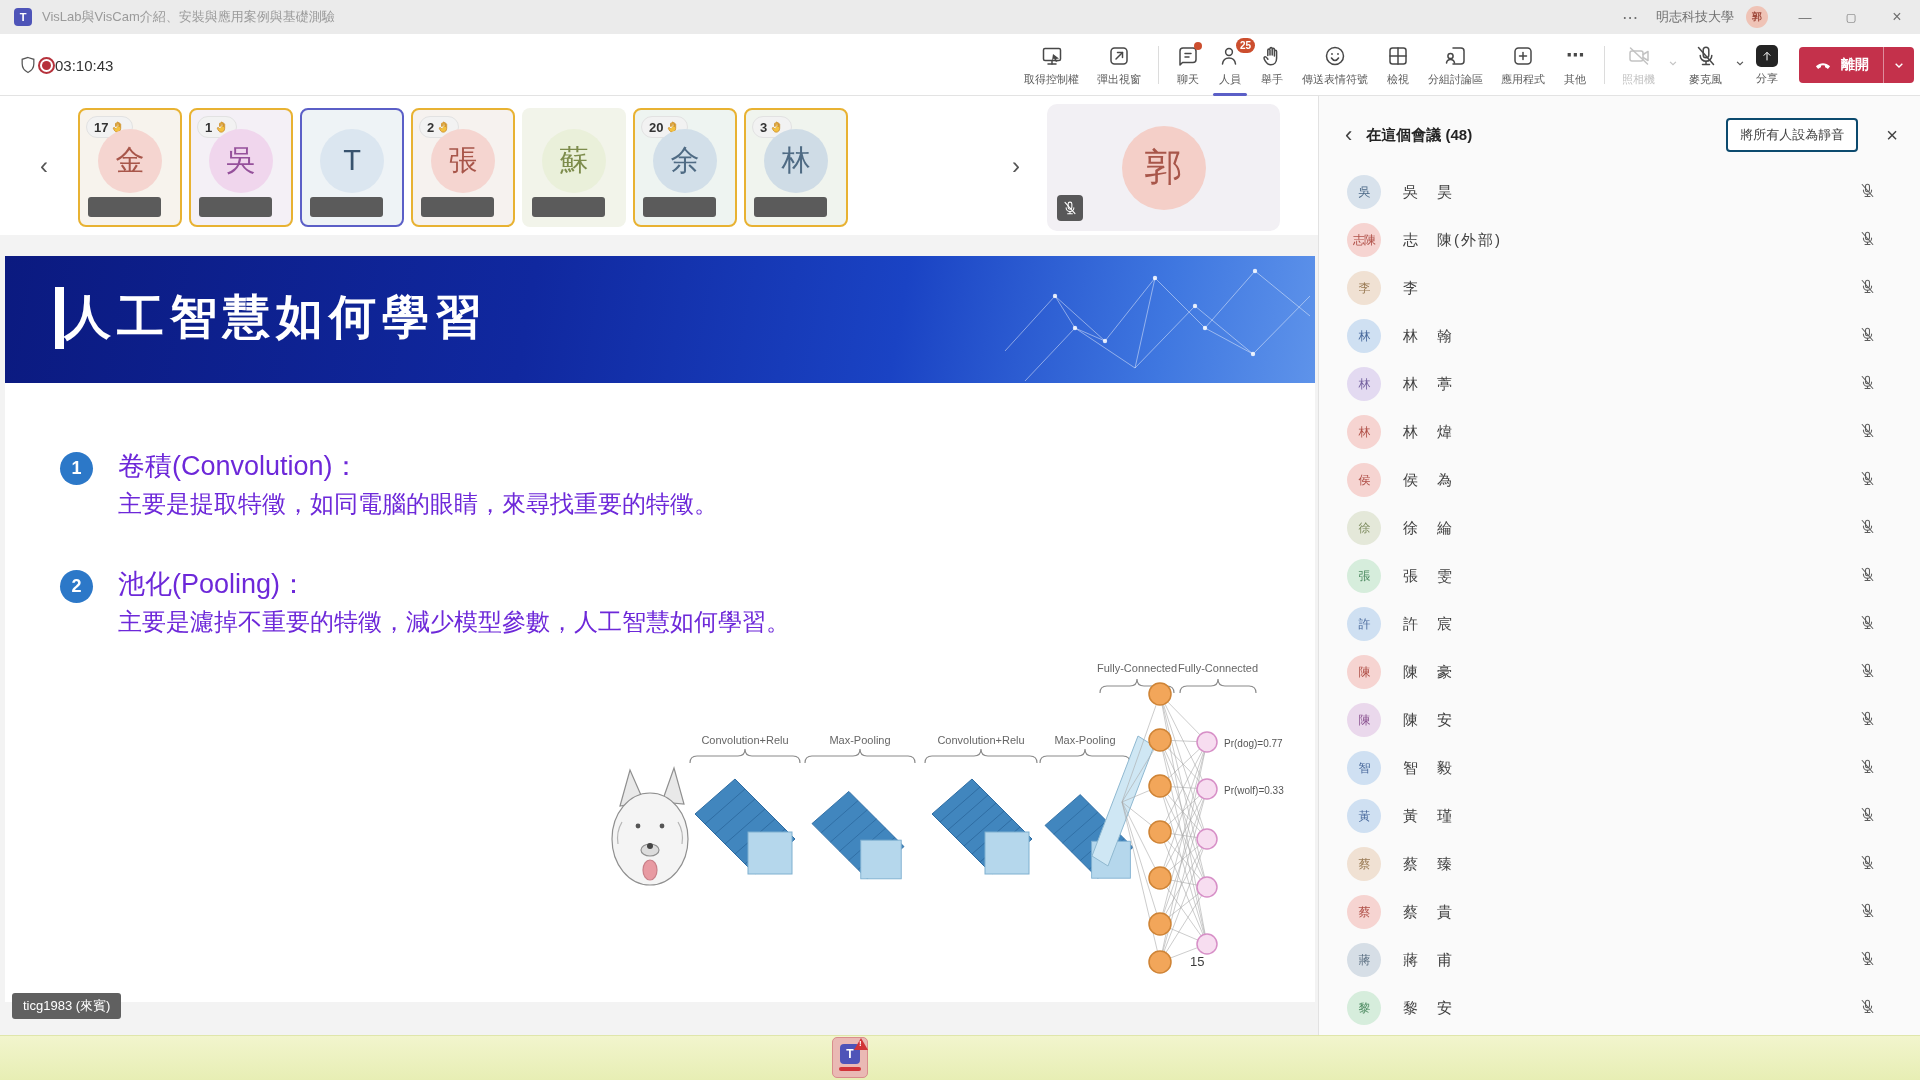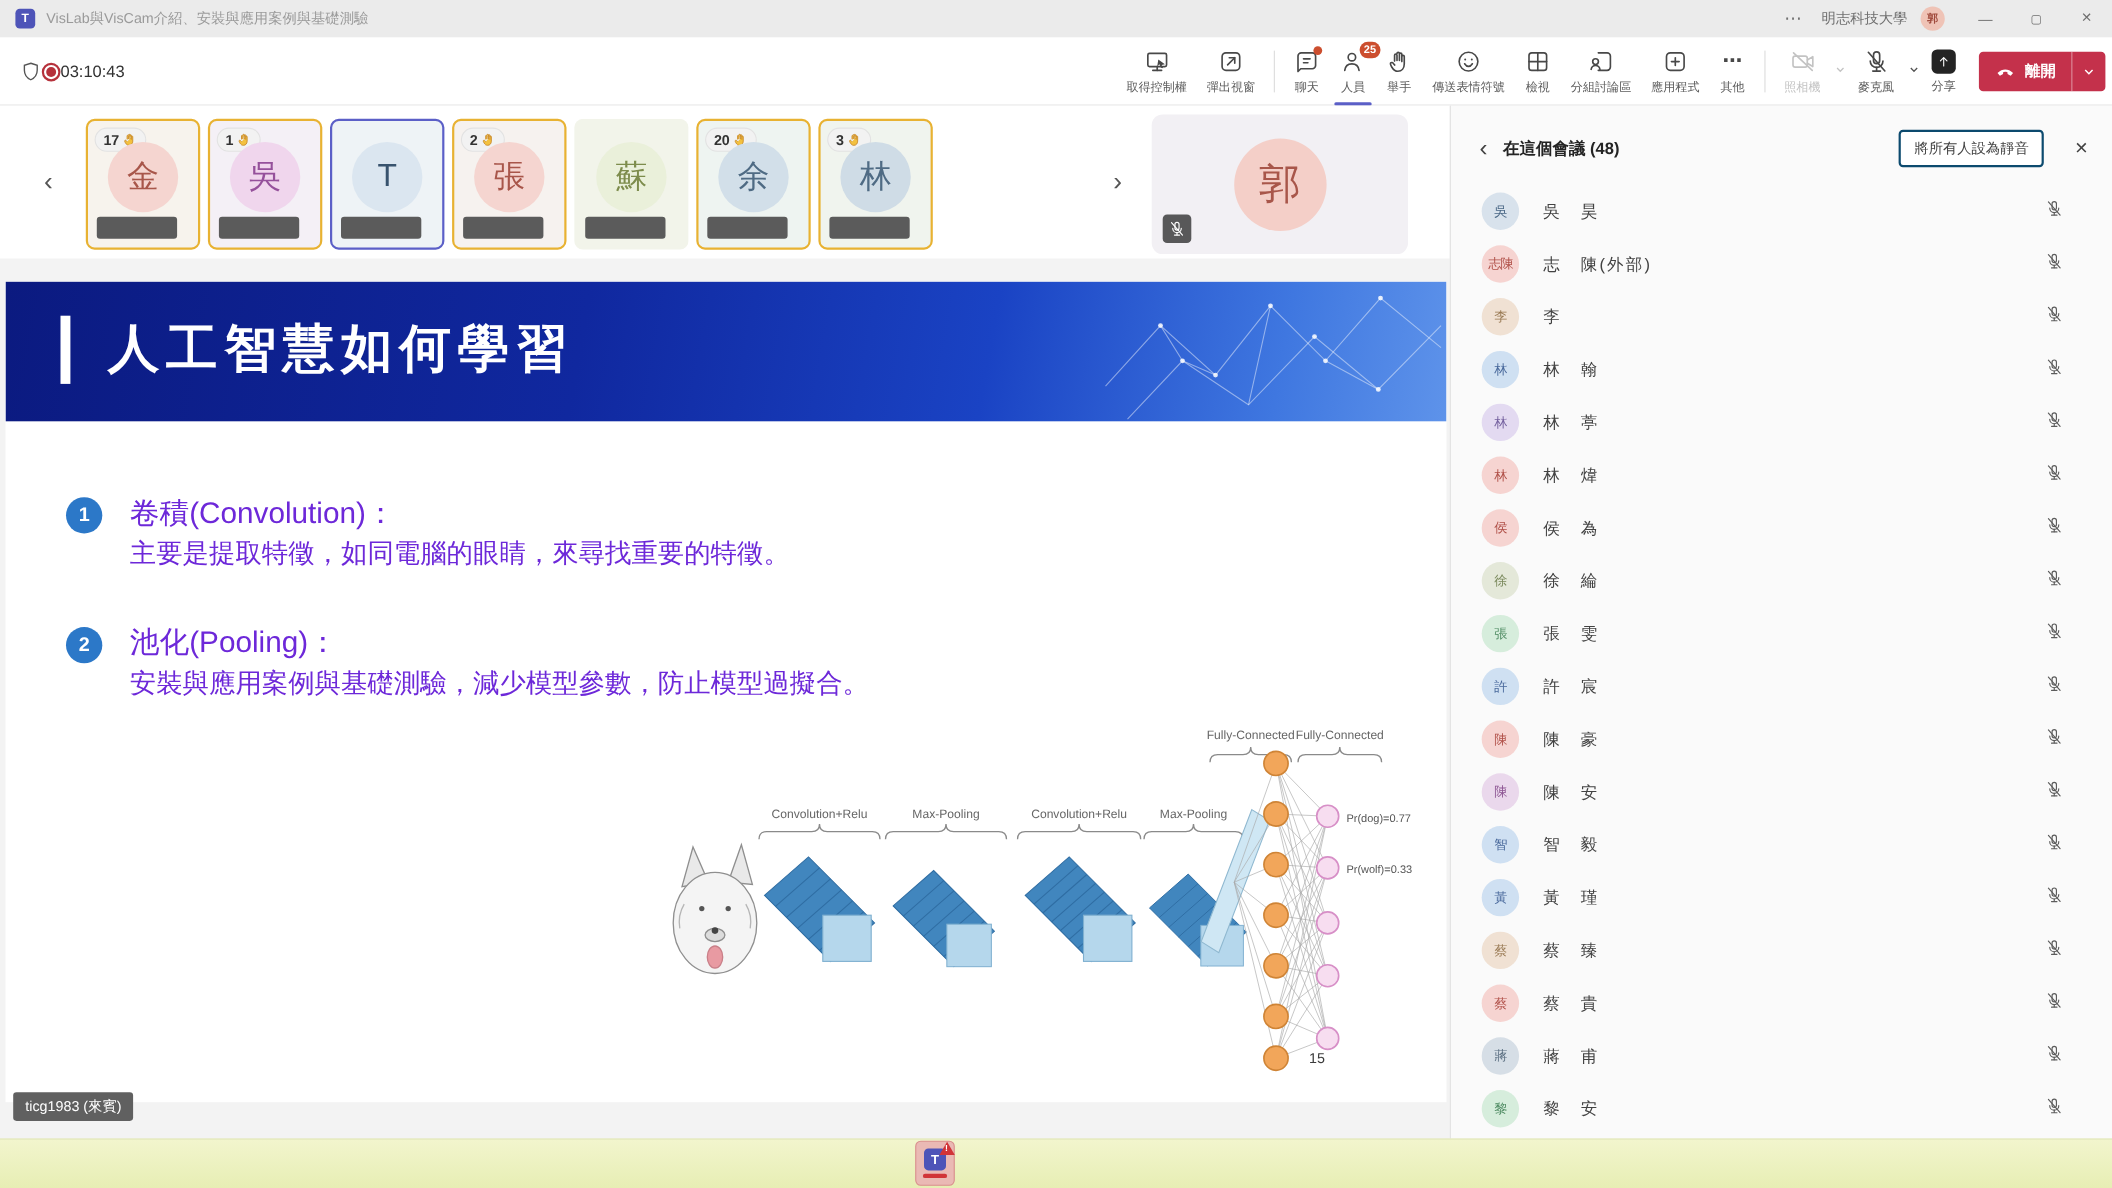--- a/index.html
+++ b/index.html
@@ -82,21 +82,21 @@
   .main-tile .tile-avatar { width:84px; height:84px; font-size:38px; top:50%; }
   .mic-chip { position:absolute; left:10px; bottom:10px; width:26px; height:26px; border-radius:4px;
     background:rgba(45,45,45,.78); display:flex; align-items:center; justify-content:center; }
   .mic-chip svg { width:16px; height:16px; stroke:#fff; stroke-width:1.6; fill:none; stroke-linecap:round; }
 
   
   .stage { position:absolute; left:5px; top:256px; width:1310px; height:746px; background:#fff; overflow:hidden; }
   .banner { position:absolute; left:0; top:0; width:1310px; height:127px;
     background:linear-gradient(100deg,#0b1a80 0%,#10289f 40%,#1a43c4 68%,#3f77e0 88%,#5e93ea 100%); }
   .banner-mesh { position:absolute; right:0; top:0; }
-  .banner-row { position:absolute; left:50px; top:30px; display:flex; align-items:center; gap:34px; }
+  .banner-row { position:absolute; left:50px; top:30px; display:flex; align-items:center; }
   .banner-bar { width:9px; height:62px; background:#fff; }
   .banner-title { color:#fff; font-size:47px; font-weight:bold; letter-spacing:6px; }
   .slide-item { position:absolute; left:55px; }
   .num-circle { position:absolute; left:0; top:4px; width:33px; height:33px; border-radius:50%;
     background:#2c78c8; color:#fff; font-size:18px; font-weight:bold; display:flex; align-items:center; justify-content:center; }
   .item-text { margin-left:58px; color:#6d28d9; }
   .item-head { font-size:27px; line-height:36px; }
   .item-body { font-size:24px; line-height:36px; margin-top:2px; }
   .page-num { position:absolute; left:1185px; top:698px; font-size:13px; color:#3c3c3c; }
   .cnn { position:absolute; left:595px; top:388px; }
@@ -468,21 +468,21 @@
       <div class="num-circle">1</div>
       <div class="item-text">
         <div class="item-head">卷積(Convolution)：</div>
         <div class="item-body">主要是提取特徵，如同電腦的眼睛，來尋找重要的特徵。</div>
       </div>
     </div>
     <div class="slide-item" style="top:310px">
       <div class="num-circle">2</div>
       <div class="item-text">
         <div class="item-head">池化(Pooling)：</div>
-        <div class="item-body">安裝與應用案例與基礎測驗，減少模型參數，防止模型過擬合。</div>
+        <div class="item-body">主要是濾掉不重要的特徵，減少模型參數，人工智慧如何學習。</div>
       </div>
     </div>
 
     <svg class="cnn" width="700" height="332" viewBox="0 0 700 332">
 
       <g stroke="#8f8f8f" fill="#f4f4f4" stroke-width="1.2">
         <path d="M20 162 L30 126 L44 158 Z" fill="#e9e9e9"></path>
         <path d="M62 158 L74 124 L84 160 Z" fill="#e9e9e9"></path>
         <ellipse cx="50" cy="195" rx="38" ry="46"></ellipse>
         <path d="M22 178 q-6 10 -4 22 M78 178 q6 10 4 22" stroke="#b5b5b5" fill="none"></path>

